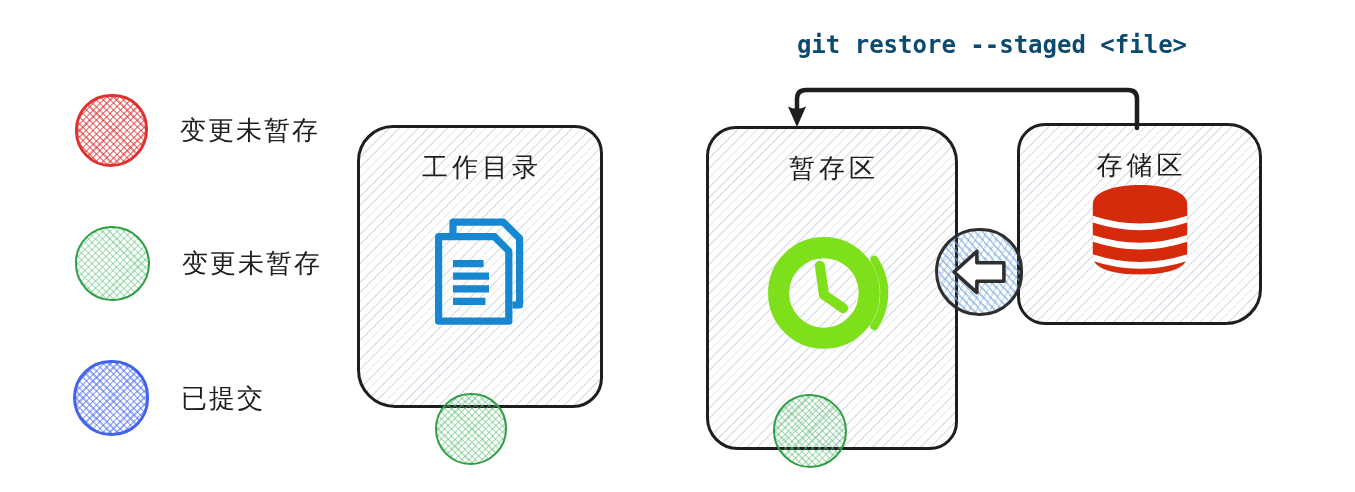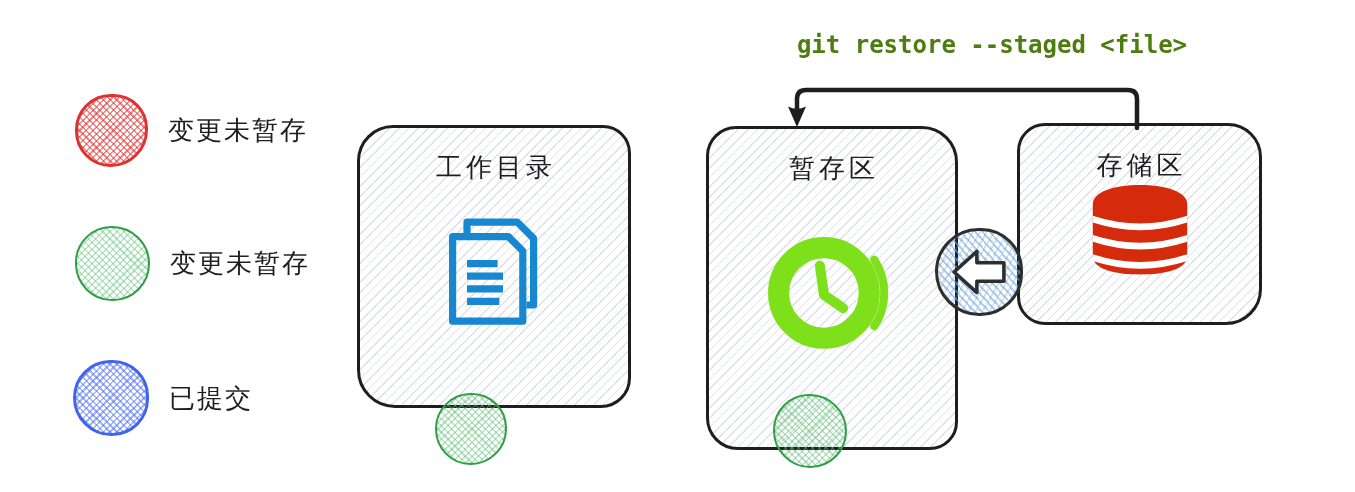--- a/index.html
+++ b/index.html
@@ -28,32 +28,32 @@
       repeating-linear-gradient(135deg, rgba(85,190,110,.38) 0 1.5px, transparent 1.5px 5px);
     border-radius:49% 51% 50% 50%;
   }
   .swatch-blue{
     width:76px;height:76px;border:3px solid #4263eb;
     background:
       repeating-linear-gradient(45deg, rgba(76,110,245,.5) 0 1.7px, transparent 1.7px 4.8px),
       repeating-linear-gradient(135deg, rgba(76,110,245,.5) 0 1.7px, transparent 1.7px 4.8px);
     border-radius:51% 49% 50% 52%;
   }
-  .legend-label{margin-left:20px;font-size:26px;letter-spacing:2px;white-space:nowrap;}
+  .legend-label{margin-left:32px;font-size:26px;letter-spacing:2px;white-space:nowrap;}
 
   
   .node{
     position:absolute;box-sizing:border-box;
     border:3.5px solid #1e1e1e;
     background:
       repeating-linear-gradient(135deg, rgba(150,158,185,.30) 0 1.2px, transparent 1.2px 6.8px)
       #ffffff;
     z-index:1;
   }
-  #node-working{left:357px;top:125px;width:274px;height:283px;border-radius:36px 28px 30px 38px;}
+  #node-working{left:357px;top:125px;width:246px;height:283px;border-radius:36px 28px 30px 38px;}
   #node-staging{left:706px;top:126px;width:252px;height:324px;border-radius:30px 36px 28px 32px;}
   #node-storage{left:1017px;top:123px;width:245px;height:202px;border-radius:28px 34px 36px 28px;}
   .node-title{
     position:absolute;top:22px;left:0;right:0;text-align:center;
     font-size:26px;letter-spacing:4px;text-indent:4px;white-space:nowrap;
   }
   .node-icon{position:absolute;left:50%;top:50%;transform:translate(-50%,-46%);}
 
   
   .transfer-badge{
@@ -75,21 +75,21 @@
     z-index:4;
   }
   #dot-working{left:435px;top:393px;width:72px;height:72px;border-radius:50% 49% 51% 50%;}
   #dot-staging{left:773px;top:394px;width:74px;height:74px;border-radius:49% 51% 50% 51%;}
 
   
   .flow-arrow{position:absolute;left:780px;top:78px;z-index:2;}
   .command{
     position:absolute;left:788px;top:31px;width:408px;text-align:center;
     font-family:"DejaVu Sans Mono",monospace;font-size:24px;font-weight:600;
-    color:#4d7c0f;white-space:nowrap;z-index:2;
+    color:#0c4a6e;white-space:nowrap;z-index:2;
   }
 </style>
 </head>
 <body>
 
 <div class="canvas">
 
   <div class="legend-row" id="legend-row-1">
     <span class="legend-swatch swatch-red"></span>
     <span class="legend-label">变更未暂存</span>

